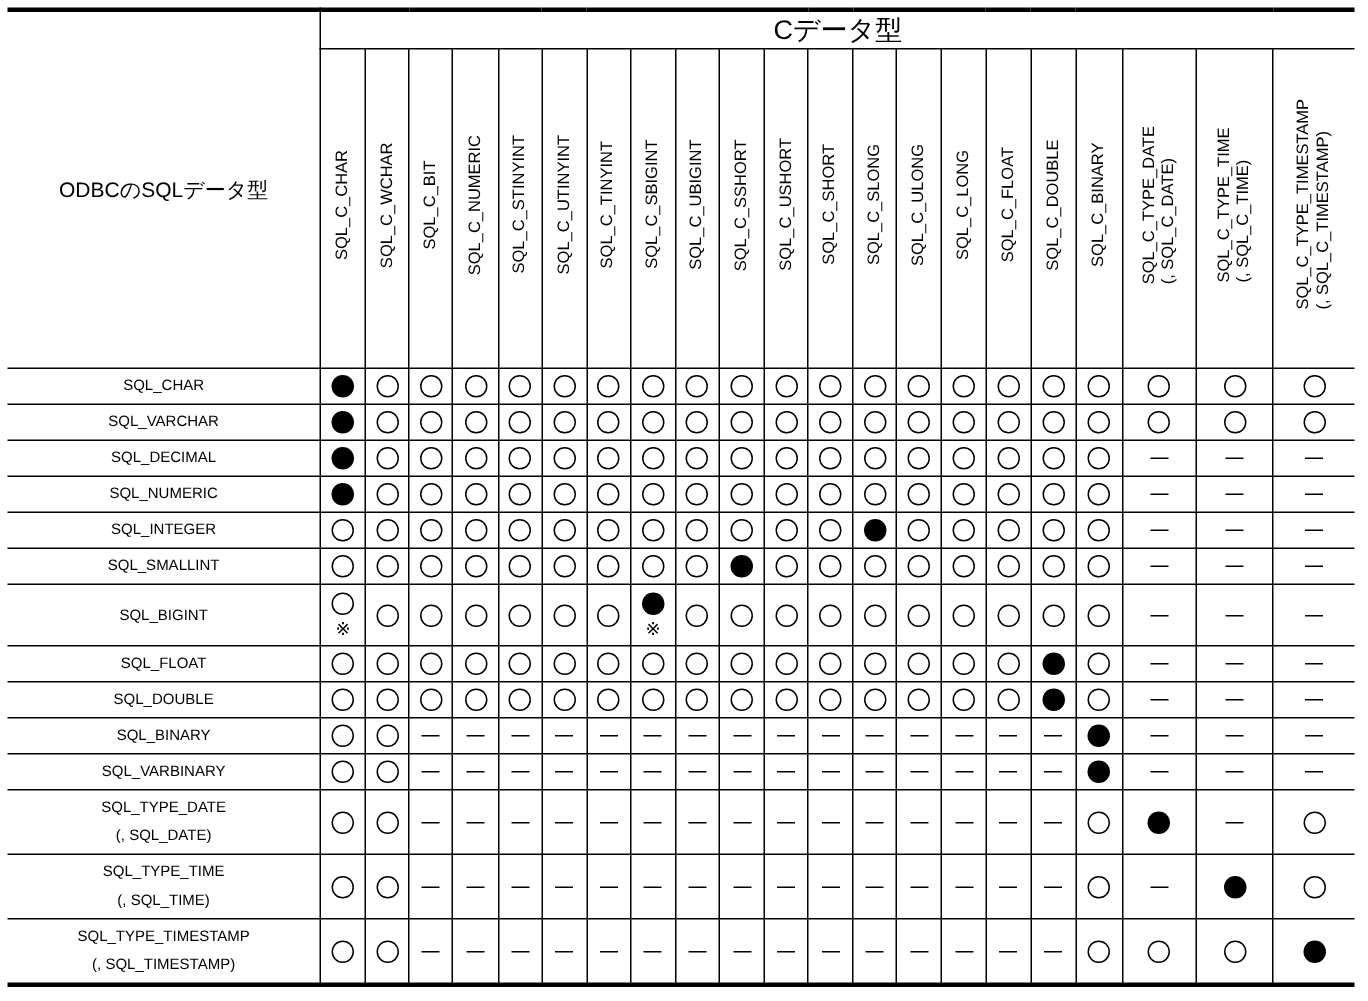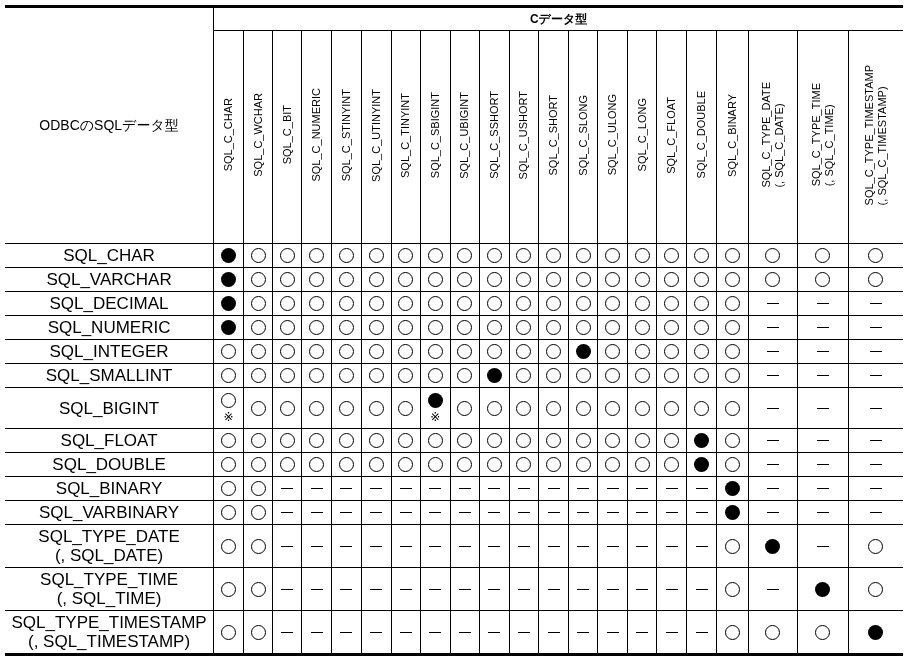--- a/index.html
+++ b/index.html
@@ -11,28 +11,28 @@
     width: 898px;
     border-top: 3px solid #000; border-bottom: 3px solid #000;
   }
   table.compat td, table.compat th {
     border: 1px solid #000; padding: 0; text-align: center; vertical-align: middle;
     overflow: hidden;
   }
   table.compat tr > *:last-child { border-right: none; }
   table.compat tr > *:first-child { border-left: none; }
   th.corner { font-size: 14px; font-weight: normal; letter-spacing: 0; }
-  th.group { font-size: 12px; font-weight: bold; height: 22px; }
+  th.group { font-size: 18px; font-weight: normal; height: 22px; }
   th.vhead { height: 212px; vertical-align: bottom; }
   .vtext {
     writing-mode: vertical-rl; transform: rotate(180deg);
     font-size: 11px; line-height: 13px; white-space: pre; text-align: left;
     display: inline-block; padding: 4px 0 4px 0; font-weight: normal;
   }
-  td.rowlabel { text-align: left; padding-left: 2px; font-size: 17px; line-height: 19px; white-space: pre; }
+  td.rowlabel { text-align: left; padding-left: 2px; font-size: 10px; line-height: 19px; white-space: pre; }
   tr.r1 td { height: 23px; }
   tr.r2 td { height: 40px; }
   tr.r3 td { height: 42px; }
   .m-filled { display:inline-block; width: 15px; height: 15px; border-radius: 50%; background:#000; }
   .m-open { display:inline-block; width: 13px; height: 13px; border-radius: 50%; border: 1px solid #000; background:#fff; }
   .m-dash { display:inline-block; width: 12px; height: 0; border-top: 1px solid #000; vertical-align: middle; }
   .note { display:block; font-size: 12px; line-height: 12px; }
   .stack { display:flex; flex-direction:column; align-items:center; justify-content:center; gap:3px; }
 </style>
 </head>

